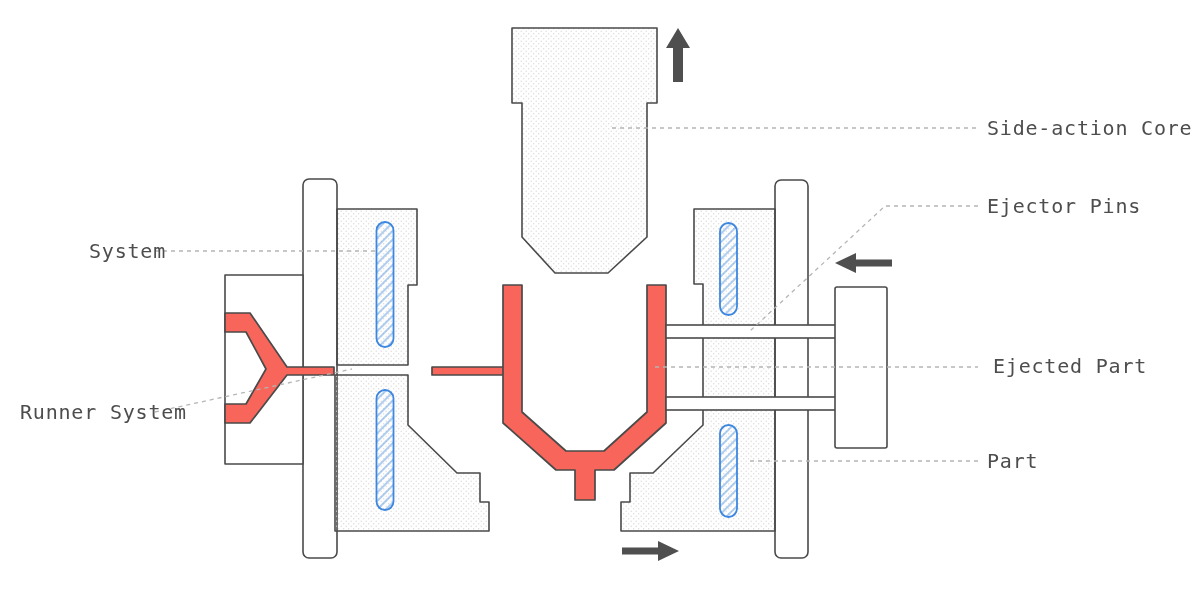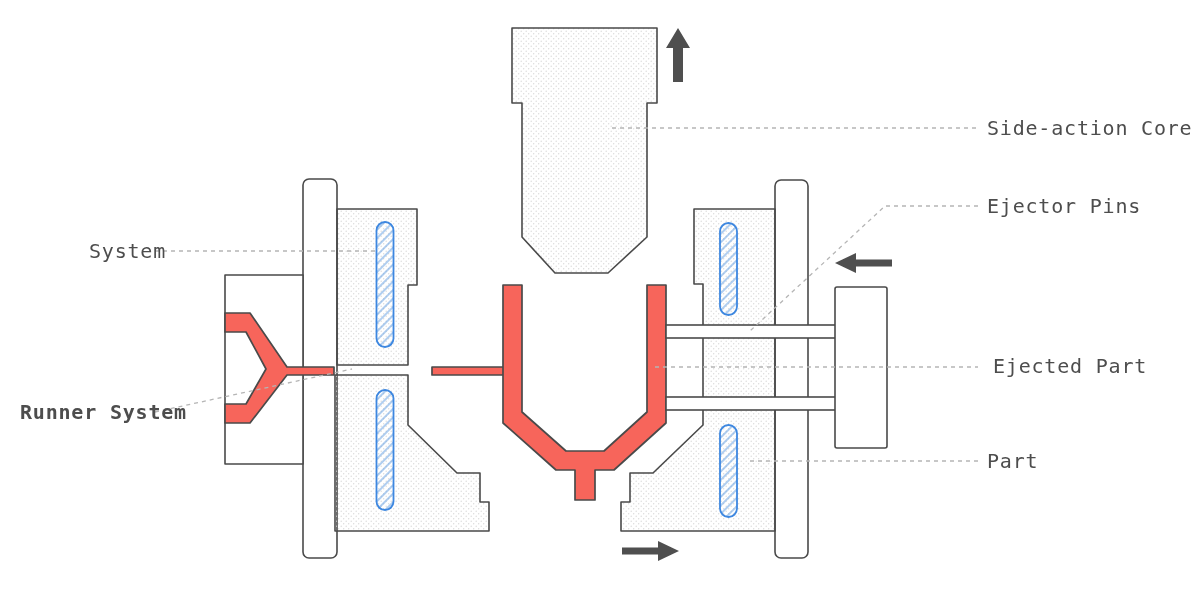--- a/index.html
+++ b/index.html
@@ -82,18 +82,18 @@
       <path class="leader" d="M155,251 H376"></path>
       <path class="leader" d="M155,412 L352,369"></path>
       <path class="leader" d="M612,128 H978"></path>
       <path class="leader" d="M978,206 H885 L750,331"></path>
       <path class="leader" d="M655,367 H978"></path>
       <path class="leader" d="M750,461 H978"></path>
     </g>
   </svg>
 
   <div class="label" style="left:89px;  top:242px;">System</div>
-  <div class="label" style="left:20px;  top:403px;font-weight:bold;">Runner System</div>
+  <div class="label" style="left:20px;  top:403px;">Runner System</div>
   <div class="label" style="left:987px; top:119px;">Side-action Core</div>
   <div class="label" style="left:987px; top:197px;text-align:right;">Ejector Pins</div>
   <div class="label" style="left:987px; top:357px;margin-left:6px;">Ejected Part</div>
   <div class="label" style="left:987px; top:452px;">Part</div>
 </div>
 
 </body></html>

